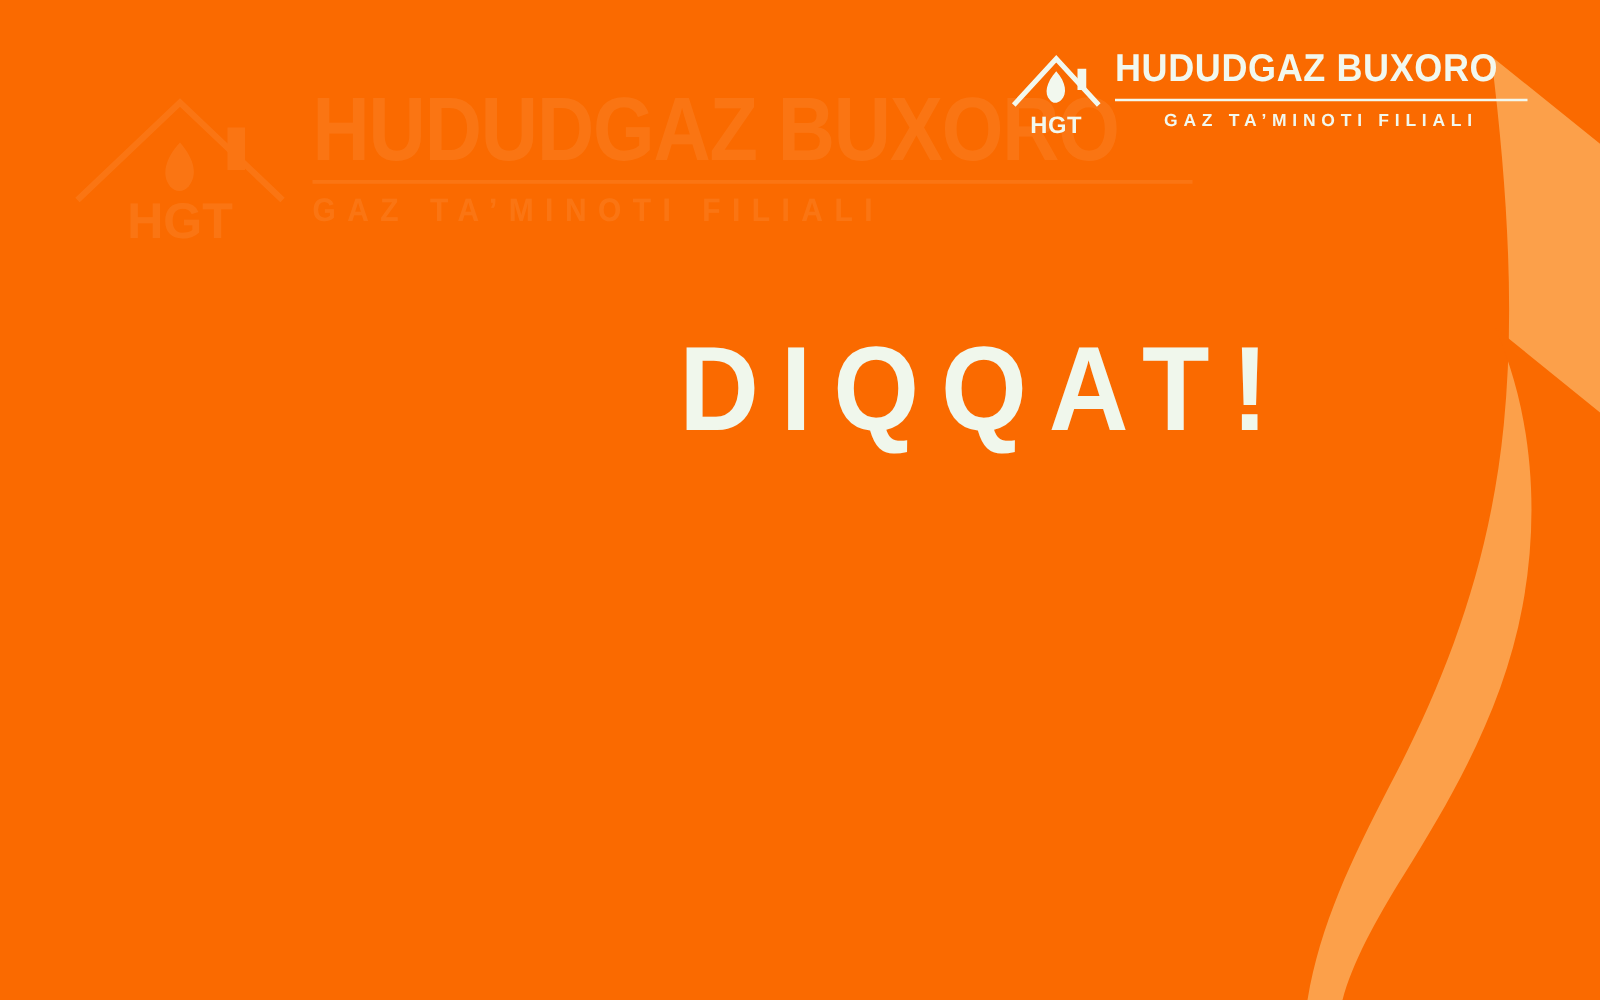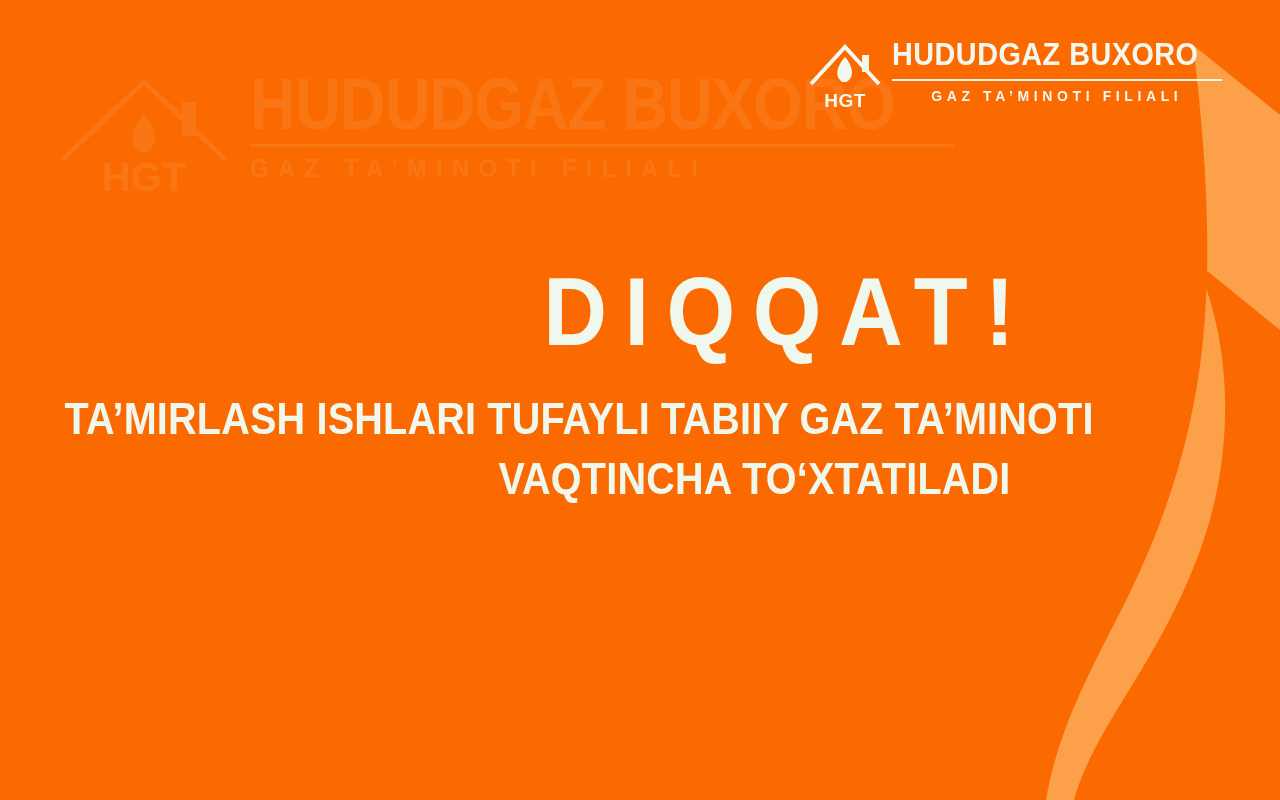--- a/index.html
+++ b/index.html
@@ -238,19 +238,15 @@
     </div>
     <div class="brand-text">
       <div class="brand-title">HUDUDGAZ BUXORO</div>
       <div class="brand-rule"></div>
       <div class="brand-sub">GAZ TA’MINOTI FILIALI</div>
     </div>
   </div>
 
   <div class="message">
     <h1 class="headline">DIQQAT!</h1>
-    <div class="subline">
-      <span class="subline-row">TA’MIRLASH ISHLARI TUFAYLI TABIIY GAZ TA’MINOTI</span>
-      <span class="subline-row">VAQTINCHA TO‘XTATILADI</span>
-    </div>
   </div>
 
 </div>
 
 </body></html>

